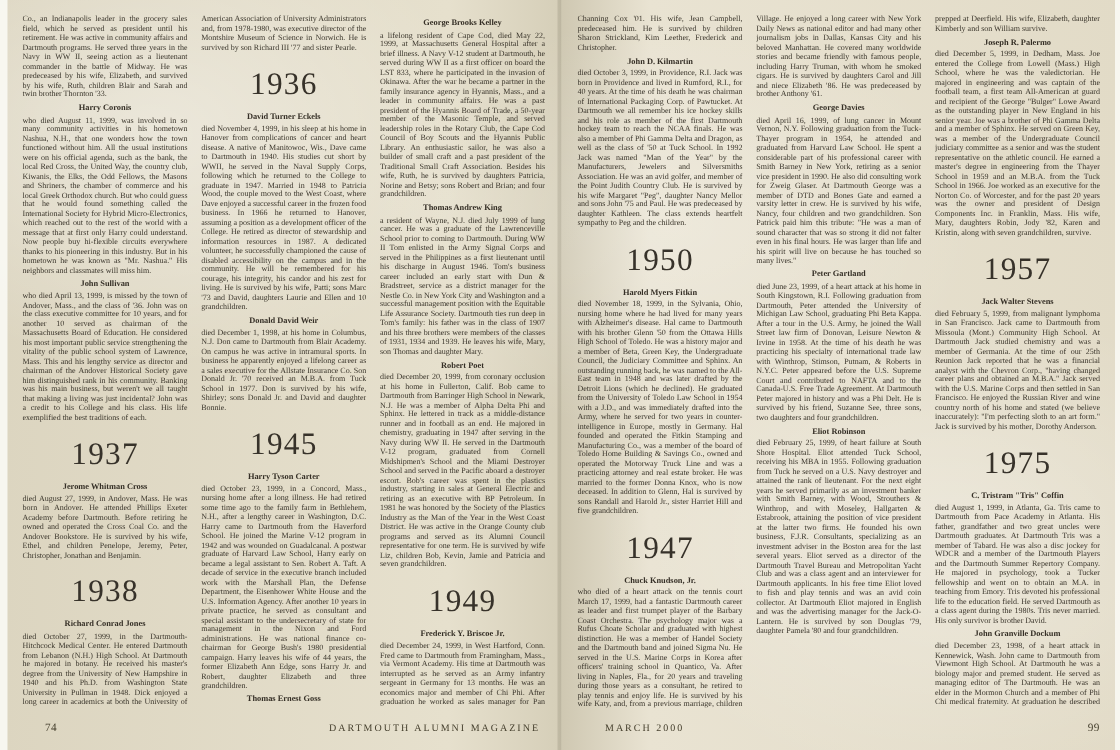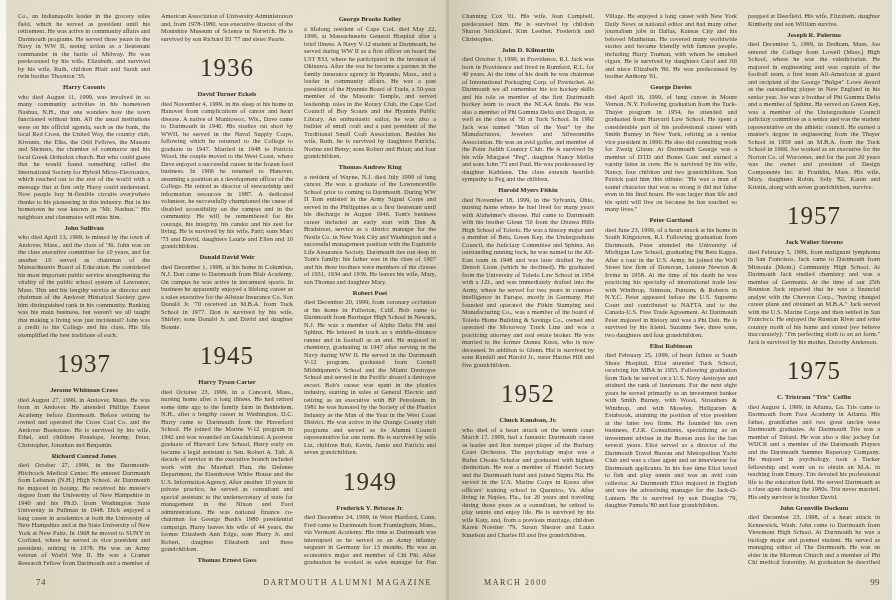--- a/index.html
+++ b/index.html
@@ -63,20 +63,21 @@
     <div class="cols">
         <div class="col">
           <p>Co., an Indianapolis leader in the grocery sales field, which he served as president until his retirement. He was active in community affairs and Dartmouth programs. He served three years in the Navy in WW II, seeing action as a lieutenant commander in the battle of Midway. He was predeceased by his wife, Elizabeth, and survived by his wife, Ruth, children Blair and Sarah and twin brother Thornton '33.</p>
           <div class="obit-name">Harry Coronis</div>
           <p>who died August 11, 1999, was involved in so many community activities in his hometown Nashua, N.H., that one wonders how the town functioned without him. All the usual institutions were on his official agenda, such as the bank, the local Red Cross, the United Way, the country club, Kiwanis, the Elks, the Odd Fellows, the Masons and Shriners, the chamber of commerce and his local Greek Orthodox church. But who could guess that he would found something called the International Society for Hybrid Micro-Electronics, which reached out to the rest of the world with a message that at first only Harry could understand. Now people buy hi-flexible circuits everywhere thanks to his pioneering in this industry. But in his hometown he was known as "Mr. Nashua." His neighbors and classmates will miss him.</p>
           <div class="obit-name">John Sullivan</div>
           <p>who died April 13, 1999, is missed by the town of Andover, Mass., and the class of '36. John was on the class executive committee for 10 years, and for another 10 served as chairman of the Massachusetts Board of Education. He considered his most important public service strengthening the vitality of the public school system of Lawrence, Mass. This and his lengthy service as director and chairman of the Andover Historical Society gave him distinguished rank in his community. Banking was his main business, but weren't we all taught that making a living was just incidental? John was a credit to his College and his class. His life exemplified the best traditions of each.</p>
           <div class="year">1937</div>
           <div class="obit-name">Jerome Whitman Cross</div>
           <p>died August 27, 1999, in Andover, Mass. He was born in Andover. He attended Phillips Exeter Academy before Dartmouth. Before retiring he owned and operated the Cross Coal Co. and the Andover Bookstore. He is survived by his wife, Ethel, and children Penelope, Jeremy, Peter, Christopher, Jonathan and Benjamin.</p>
+          <div class="year">1938</div>
           <div class="obit-name">Richard Conrad Jones</div>
           <p>died October 27, 1999, in the Dartmouth-Hitchcock Medical Center. He entered Dartmouth from Lebanon (N.H.) High School. At Dartmouth he majored in botany. He received his master's degree from the University of New Hampshire in 1940 and his Ph.D. from Washington State University in Pullman in 1948. Dick enjoyed a long career in academics at both the University of New Hampshire and at the State University of New York at New Paltz. In 1968 he moved to SUNY in Cortland, where he served as vice president and president, retiring in 1978. He was an Army veteran of World War II. He was a Cramer Research Fellow from Dartmouth and a member of the American Academy of Arts and Sciences, the</p>
         </div>
         <div class="col">
           <p>American Association of University Administrators and, from 1978-1980, was executive director of the Montshire Museum of Science in Norwich. He is survived by son Richard III '77 and sister Pearle.</p>
           <div class="year">1936</div>
           <div class="obit-name">David Turner Eckels</div>
           <p>died November 4, 1999, in his sleep at his home in Hanover from complications of cancer and heart disease. A native of Manitowoc, Wis., Dave came to Dartmouth in 1940. His studies cut short by WWII, he served in the Naval Supply Corps, following which he returned to the College to graduate in 1947. Married in 1948 to Patricia Wood, the couple moved to the West Coast, where Dave enjoyed a successful career in the frozen food business. In 1966 he returned to Hanover, assuming a position as a development officer of the College. He retired as director of stewardship and information resources in 1987. A dedicated volunteer, he successfully championed the cause of disabled accessibility on the campus and in the community. He will be remembered for his courage, his integrity, his candor and his zest for living. He is survived by his wife, Patti; sons Marc '73 and David, daughters Laurie and Ellen and 10 grandchildren.</p>
           <div class="obit-name">Donald David Weir</div>
           <p>died December 1, 1998, at his home in Columbus, N.J. Don came to Dartmouth from Blair Academy. On campus he was active in intramural sports. In business he apparently enjoyed a lifelong career as a sales executive for the Allstate Insurance Co. Son Donald Jr. '70 received an M.B.A. from Tuck School in 1977. Don is survived by his wife, Shirley; sons Donald Jr. and David and daughter Bonnie.</p>
@@ -103,23 +104,24 @@
       <span class="mag-title">DARTMOUTH ALUMNI MAGAZINE</span>
     </div>
   </div>
 
   <div class="page right">
     <div class="cols">
         <div class="col">
           <p>Channing Cox '01. His wife, Jean Campbell, predeceased him. He is survived by children Sharon Strickland, Kim Leether, Frederick and Christopher.</p>
           <div class="obit-name">John D. Kilmartin</div>
           <p>died October 3, 1999, in Providence, R.I. Jack was born in Providence and lived in Rumford, R.I., for 40 years. At the time of his death he was chairman of International Packaging Corp. of Pawtucket. At Dartmouth we all remember his ice hockey skills and his role as member of the first Dartmouth hockey team to reach the NCAA finals. He was also a member of Phi Gamma Delta and Dragon, as well as the class of '50 at Tuck School. In 1992 Jack was named "Man of the Year" by the Manufacturers, Jewelers and Silversmiths Association. He was an avid golfer, and member of the Point Judith Country Club. He is survived by his wife Margaret "Peg", daughter Nancy Mellor and sons John '75 and Paul. He was predeceased by daughter Kathleen. The class extends heartfelt sympathy to Peg and the children.</p>
+          <div class="year">1950</div>
           <div class="obit-name">Harold Myers Fitkin</div>
           <p>died November 18, 1999, in the Sylvania, Ohio, nursing home where he had lived for many years with Alzheimer's disease. Hal came to Dartmouth with his brother Glenn '50 from the Ottawa Hills High School of Toledo. He was a history major and a member of Beta, Green Key, the Undergraduate Council, the Judiciary Committee and Sphinx. An outstanding running back, he was named to the All-East team in 1948 and was later drafted by the Detroit Lions (which he declined). He graduated from the University of Toledo Law School in 1954 with a J.D., and was immediately drafted into the Army, where he served for two years in counter-intelligence in Europe, mostly in Germany. Hal founded and operated the Fitkin Stamping and Manufacturing Co., was a member of the board of Toledo Home Building &amp; Savings Co., owned and operated the Motorway Truck Line and was a practicing attorney and real estate broker. He was married to the former Donna Knox, who is now deceased. In addition to Glenn, Hal is survived by sons Randall and Harold Jr., sister Harriet Hill and five grandchildren.</p>
-          <div class="year">1952</div>
+          <div class="year">1947</div>
           <div class="obit-name">Chuck Knudson, Jr.</div>
           <p>who died of a heart attack on the tennis court March 17, 1999, had a fantastic Dartmouth career as leader and first trumpet player of the Barbary Coast Orchestra. The psychology major was a Rufus Choate Scholar and graduated with highest distinction. He was a member of Handel Society and the Dartmouth band and joined Sigma Nu. He served in the U.S. Marine Corps in Korea after officers' training school in Quantico, Va. After living in Naples, Fla., for 20 years and traveling during those years as a consultant, he retired to play tennis and enjoy life. He is survived by his wife Katy, and, from a previous marriage, children Karen Nossiter '79, Susan Shearer and Laura Knudson and Charles III and five grandchildren.</p>
         </div>
         <div class="col">
           <p>Village. He enjoyed a long career with New York Daily News as national editor and had many other journalism jobs in Dallas, Kansas City and his beloved Manhattan. He covered many worldwide stories and became friendly with famous people, including Harry Truman, with whom he smoked cigars. He is survived by daughters Carol and Jill and niece Elizabeth '86. He was predeceased by brother Anthony '61.</p>
           <div class="obit-name">George Davies</div>
           <p>died April 16, 1999, of lung cancer in Mount Vernon, N.Y. Following graduation from the Tuck-Thayer program in 1954, he attended and graduated from Harvard Law School. He spent a considerable part of his professional career with Smith Barney in New York, retiring as a senior vice president in 1990. He also did consulting work for Zweig Glaser. At Dartmouth George was a member of DTD and Bones Gate and earned a varsity letter in crew. He is survived by his wife, Nancy, four children and two grandchildren. Son Patrick paid him this tribute: "He was a man of sound character that was so strong it did not falter even in his final hours. He was larger than life and his spirit will live on because he has touched so many lives."</p>
           <div class="obit-name">Peter Gartland</div>
           <p>died June 23, 1999, of a heart attack at his home in South Kingstown, R.I. Following graduation from Dartmouth, Peter attended the University of Michigan Law School, graduating Phi Beta Kappa. After a tour in the U.S. Army, he joined the Wall Street law firm of Donovan, Leisure Newton &amp; Irvine in 1958. At the time of his death he was practicing his specialty of international trade law with Winthrop, Stimson, Putnam, &amp; Roberts in N.Y.C. Peter appeared before the U.S. Supreme Court and contributed to NAFTA and to the Canada-U.S. Free Trade Agreement. At Dartmouth Peter majored in history and was a Phi Delt. He is survived by his friend, Suzanne See, three sons, two daughters and four grandchildren.</p>
           <div class="obit-name">Eliot Robinson</div>

